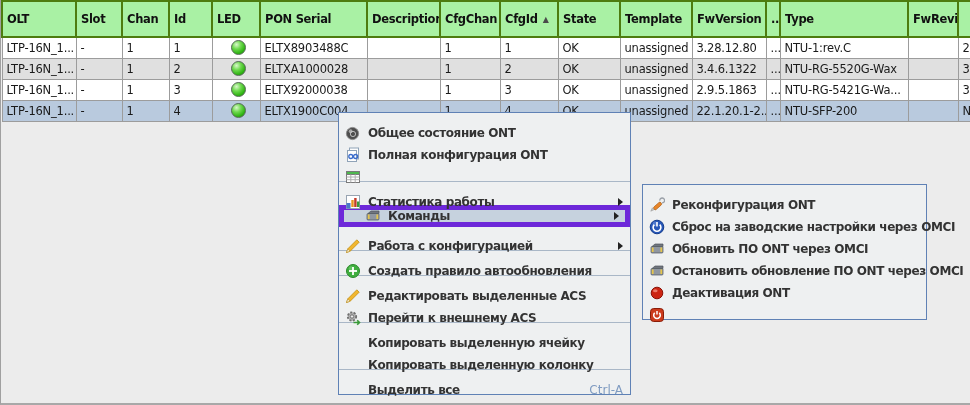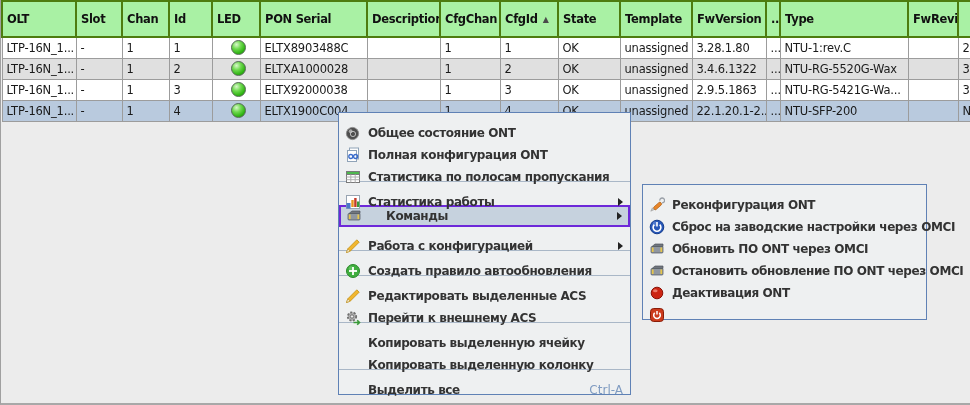--- a/index.html
+++ b/index.html
@@ -37,21 +37,21 @@
     padding:1px 0;z-index:10;box-sizing:border-box;
   }
   .main-menu{left:337px;top:112px;width:293px;}
   .submenu{left:641px;top:184px;width:285px;}
   .menu-item{
     display:flex;align-items:center;height:22px;padding:16px 7px 0 5px;
     color:#333;font-weight:bold;cursor:default;box-sizing:border-box;
   }
   .menu-item.highlighted{
     background:var(--highlight_bg,#c6d2de);
-    border:2px solid #6d28d9;padding:0 6px 0 4px;gap:17px;
+    border:5px solid #6d28d9;padding:0 6px 0 20px;
   }
   .mi-icon{width:17px;height:16px;margin-right:7px;flex:none;display:inline-flex;align-items:center;justify-content:center;}
   .mi-icon svg{display:block;}
   .mi-label{flex:1;white-space:nowrap;font-size:12px;letter-spacing:-0.4px;}
   .mi-shortcut{color:var(--shortcut_color,#7f9bc1);font-weight:normal;font-size:12px;margin-left:18px;}
   .mi-arrow{width:0;height:0;border-left:5px solid #222;border-top:4px solid transparent;border-bottom:4px solid transparent;margin-left:6px;flex:none;}
   .separator{border-top:1px solid #a9b7c7;height:0;margin:1px 0;}
 </style>
 </head>
 <body>
@@ -102,21 +102,21 @@
           <td>-</td>
           <td>1</td>
           <td>1</td>
           <td class="led-cell"><span class="led"></span></td>
           <td>ELTX8903488C</td>
           <td></td>
           <td>1</td>
           <td>1</td>
           <td class="bold">OK</td>
           <td>unassigned</td>
-          <td>3.28.1.80</td>
+          <td>3.28.12.80</td>
           <td>...</td>
           <td>NTU-1:rev.C</td>
           <td></td>
           <td>2</td>
         </tr>
         <tr class="striped">
           <td>LTP-16N_1...</td>
           <td>-</td>
           <td>1</td>
           <td>2</td>
@@ -200,21 +200,20 @@
         <span class="mi-icon">
           <svg width="16" height="16" viewBox="0 0 16 16">
             <rect x="1.5" y="2.5" width="13" height="11" fill="#fff" stroke="#7a7a7a"></rect>
             <rect x="1.5" y="2.5" width="13" height="3" fill="#4eb84e" stroke="#7a7a7a"></rect>
             <line x1="1.5" y1="8" x2="14.5" y2="8" stroke="#b0b0b0"></line>
             <line x1="1.5" y1="10.7" x2="14.5" y2="10.7" stroke="#b0b0b0"></line>
             <line x1="5.8" y1="5.5" x2="5.8" y2="13.5" stroke="#b0b0b0"></line>
             <line x1="10.2" y1="5.5" x2="10.2" y2="13.5" stroke="#b0b0b0"></line>
           </svg>
         </span>
-        <span class="mi-label">Статистика по полосам пропускания</span>
       </div>
       <div class="separator"></div>
       <div class="menu-item">
         <span class="mi-icon">
           <svg width="16" height="16" viewBox="0 0 16 16">
             <rect x="1.5" y="1.5" width="13" height="13" fill="#fff" stroke="#98a4b2"></rect>
             <rect x="1.5" y="9" width="4" height="5.5" fill="#4a78c8"></rect>
             <rect x="6.3" y="6" width="2.4" height="7" fill="#e8941e"></rect>
             <rect x="9.2" y="4" width="2.4" height="9" fill="#c43a28"></rect>
             <rect x="12" y="7.5" width="2.4" height="5.5" fill="#3a9a3a"></rect>

